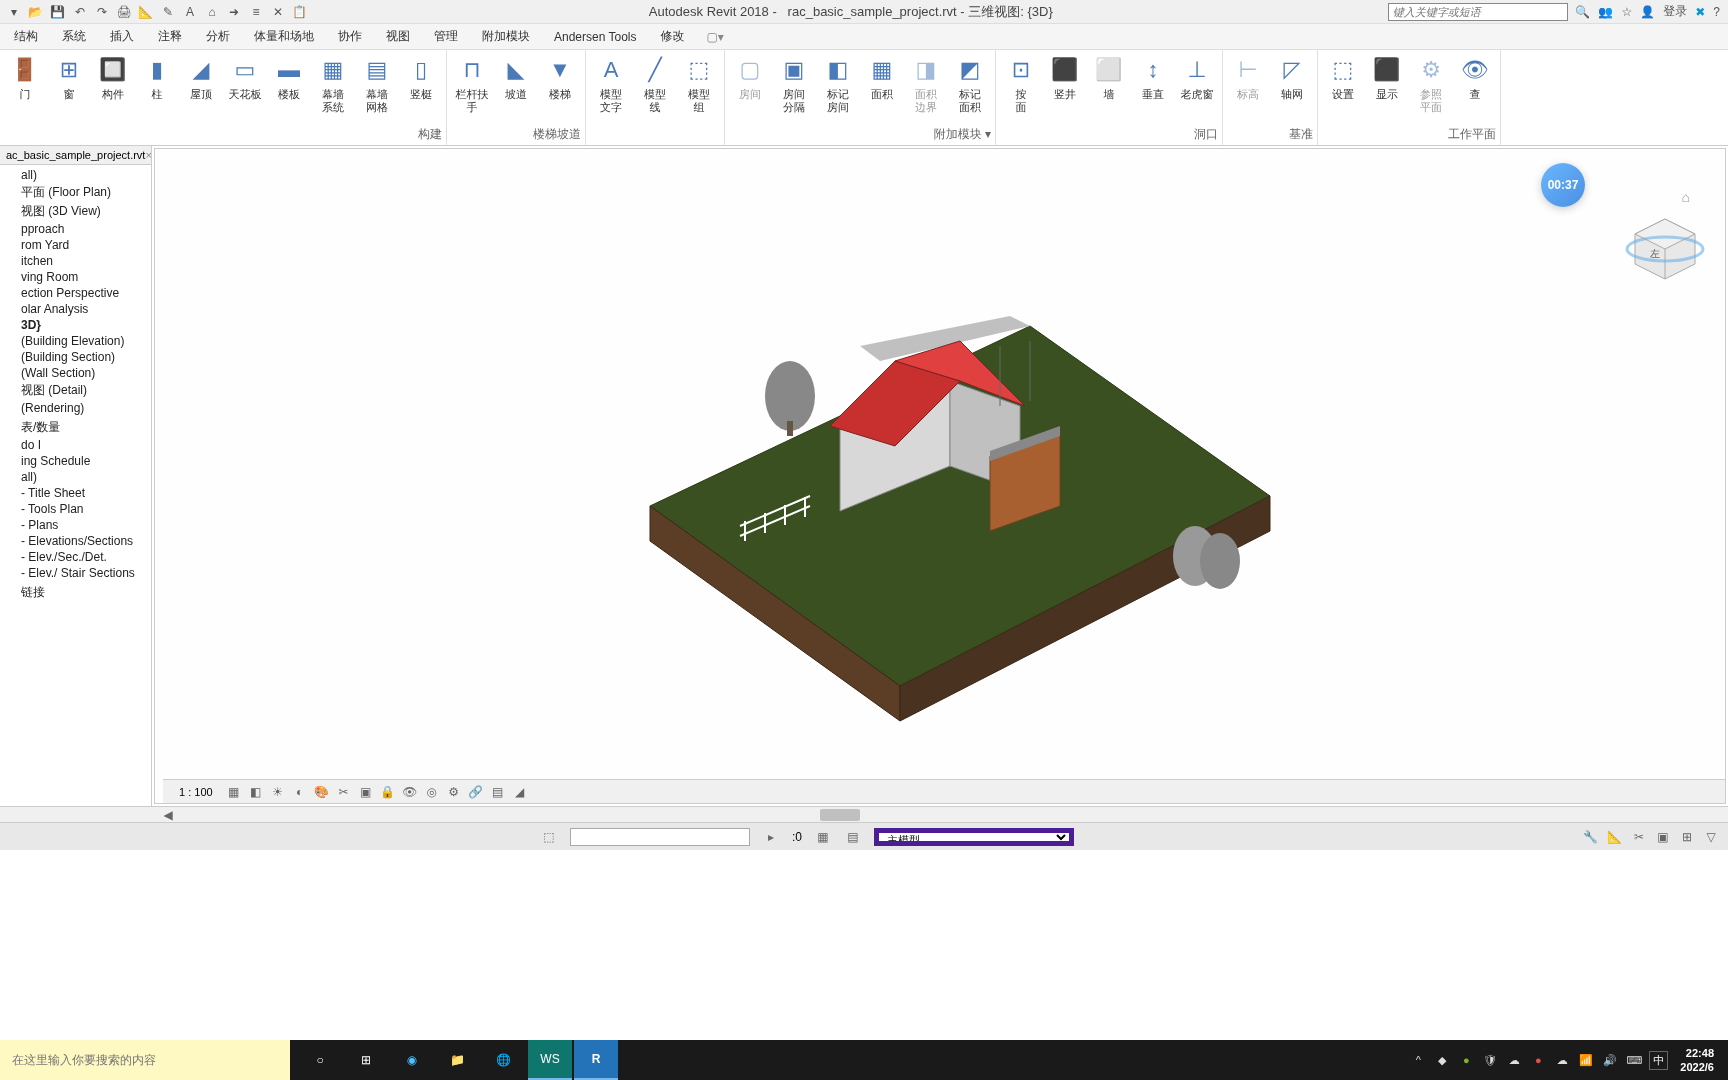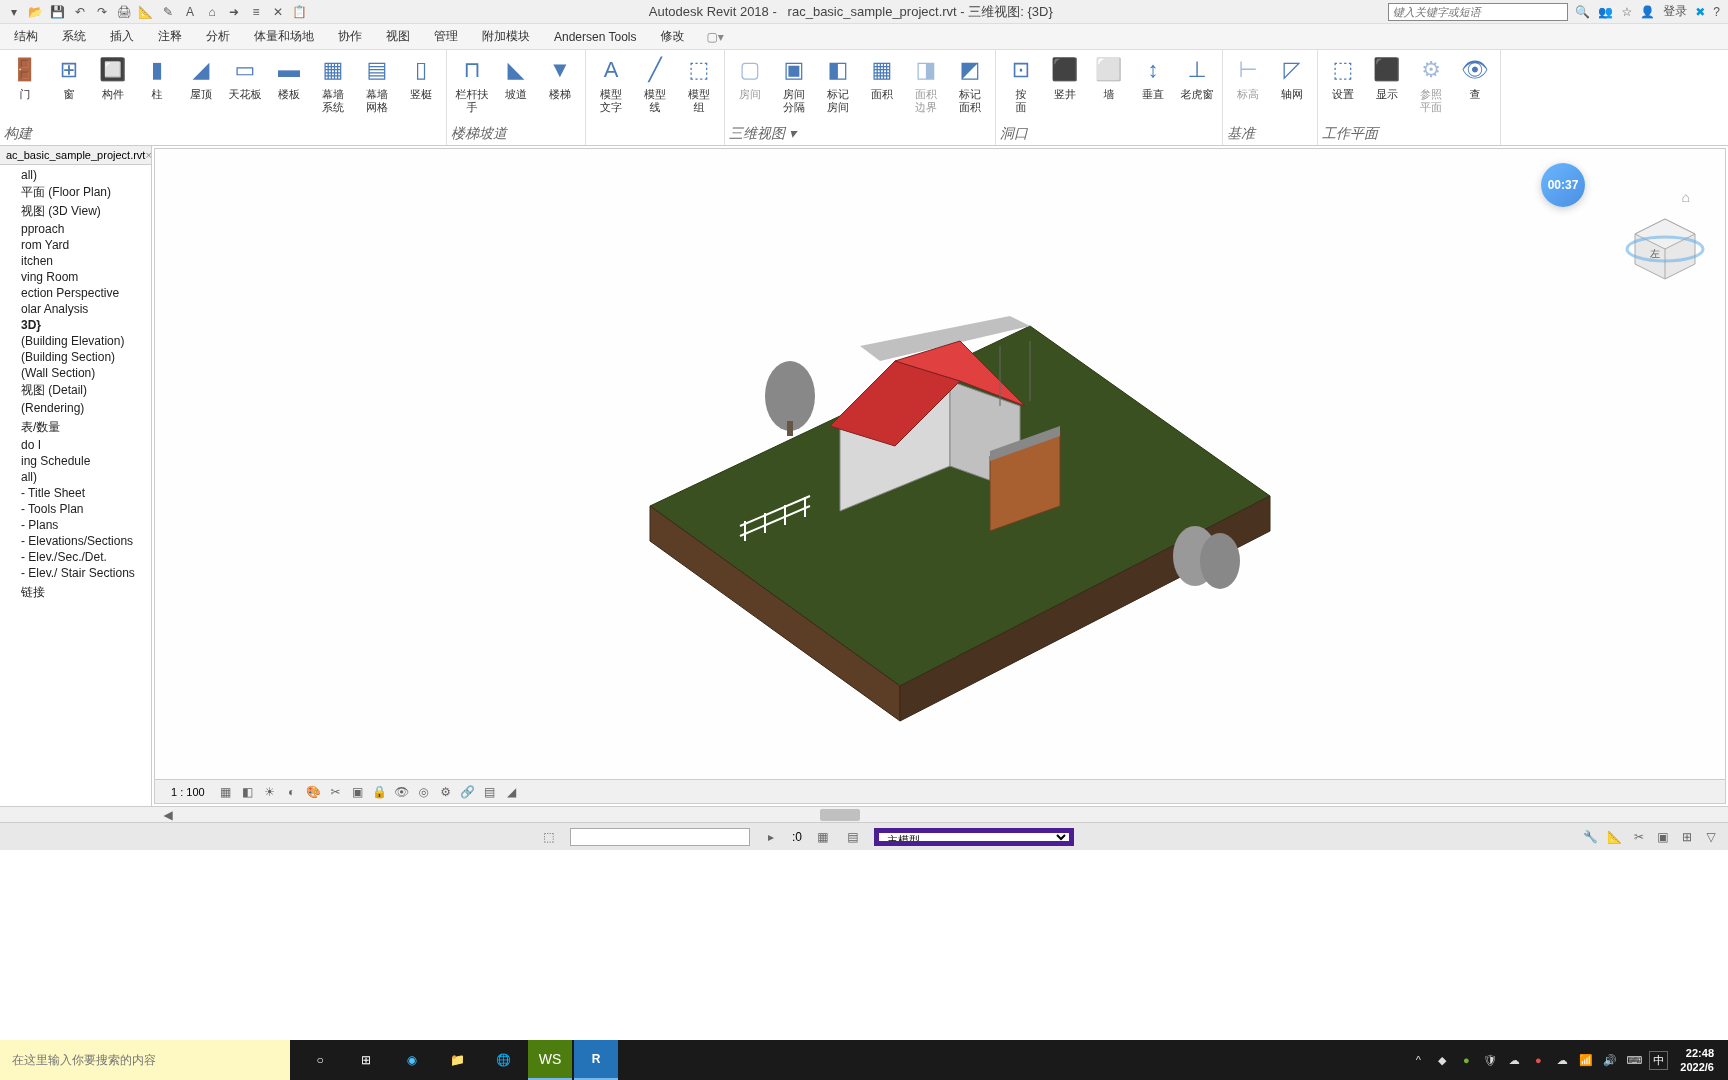--- a/index.html
+++ b/index.html
@@ -16,21 +16,21 @@
 
 
 .menubar { height: 26px; background: #f5f5f5; display: flex; align-items: center; padding: 0 4px; gap: 4px; border-bottom: 1px solid #ddd; }
 .menu-item { padding: 3px 10px; color: #333; cursor: pointer; }
 .menu-icon { margin-left: 8px; color: #888; }
 
 
 .ribbon { height: 96px; background: #fff; display: flex; border-bottom: 1px solid #ccc; }
 .ribbon-group { display: flex; flex-direction: column; border-right: 1px solid #e0e0e0; padding: 2px 4px 0; }
 .ribbon-group-items { flex: 1; display: flex; align-items: flex-start; gap: 2px; }
-.ribbon-group-label { text-align: left; font-size: 14px; color: #666; padding: 2px 0; font-style: italic; }
+.ribbon-group-label { text-align: right; font-size: 12px; color: #666; padding: 2px 0; }
 .ribbon-btn { display: flex; flex-direction: column; align-items: center; width: 42px; padding: 2px; cursor: pointer; }
 .ribbon-btn.disabled { opacity: 0.5; }
 .ribbon-icon { width: 32px; height: 32px; display: flex; align-items: center; justify-content: center; }
 .ribbon-label { font-size: 11px; color: #333; text-align: center; line-height: 13px; margin-top: 2px; }
 
 
 .main { display: flex; height: 660px; position: relative; }
 .browser-panel { width: 152px; background: #fff; border-right: 1px solid #ccc; overflow: hidden; }
 .browser-tab { background: #f0f0f0; padding: 3px 6px; font-size: 11px; display: flex; justify-content: space-between; border-bottom: 1px solid #ccc; }
 .browser-close { color: #888; cursor: pointer; }
@@ -41,21 +41,21 @@
 .viewport { flex: 1; background: #fefefe; position: relative; border: 1px solid #ccc; margin: 2px; }
 .viewport-content { width: 100%; height: 100%; display: flex; align-items: center; justify-content: center; position: relative; }
 .house-3d { width: 700px; height: 500px; position: relative; }
 
 .timer-badge { position: absolute; top: 14px; right: 140px; width: 44px; height: 44px; border-radius: 50%; background: linear-gradient(135deg, #6bb6ff, #4a90e2); display: flex; align-items: center; justify-content: center; color: #fff; font-size: 12px; font-weight: bold; box-shadow: 0 2px 8px rgba(0,0,0,0.2); }
 
 .viewcube { position: absolute; top: 60px; right: 20px; width: 80px; height: 80px; }
 .home-icon { position: absolute; top: 40px; right: 35px; color: #999; font-size: 14px; }
 
 
-.view-controls { position: absolute; bottom: 0; left: 0; right: 0; height: 24px; background: #f0f0f0; display: flex; align-items: center; padding: 0 8px; gap: 4px; border-top: 1px solid #ccc; }
+.view-controls { position: absolute; bottom: 0; left: 8px; right: 0; height: 24px; background: #f0f0f0; display: flex; align-items: center; padding: 0 8px; gap: 4px; border-top: 1px solid #ccc; }
 .scale-label { font-size: 11px; padding: 0 8px; }
 .vc-icon { width: 18px; height: 18px; display: flex; align-items: center; justify-content: center; color: #666; cursor: pointer; }
 
 
 .options-bar { height: 28px; background: #e8e8e8; display: flex; align-items: center; padding: 0 8px; gap: 12px; border-top: 1px solid #ccc; }
 .ob-input { height: 18px; border: 1px solid #aaa; padding: 0 4px; font-size: 11px; }
 .ob-select { height: 18px; border: 5px solid #4c1d95; background: #fff; padding: 0 4px; font-size: 11px; }
 .ob-icons-right { margin-left: auto; display: flex; gap: 6px; }
 
 
@@ -227,21 +227,21 @@
         </div>
         <div class="ribbon-btn disabled">
           <div class="ribbon-icon" style="color: rgb(74, 122, 184); font-size: 22px;">◨</div>
           <div class="ribbon-label">面积<br>边界</div>
         </div>
         <div class="ribbon-btn">
           <div class="ribbon-icon" style="color: rgb(74, 122, 184); font-size: 22px;">◩</div>
           <div class="ribbon-label">标记<br>面积</div>
         </div>
       </div>
-      <div class="ribbon-group-label">三维视图 ▾</div>
+      <div class="ribbon-group-label">附加模块 ▾</div>
     </div>
     <div class="ribbon-group">
       <div class="ribbon-group-items">
         <div class="ribbon-btn">
           <div class="ribbon-icon" style="color: rgb(74, 122, 184); font-size: 22px;">⊡</div>
           <div class="ribbon-label">按<br>面</div>
         </div>
         <div class="ribbon-btn">
           <div class="ribbon-icon" style="color: rgb(74, 122, 184); font-size: 22px;">⬛</div>
           <div class="ribbon-label">竖井</div>
@@ -434,21 +434,21 @@
 </div>
 
 <div class="taskbar">
   <input class="taskbar-search" placeholder="在这里输入你要搜索的内容" style="">
   <div class="taskbar-icons">
     <div class="taskbar-icon">○</div>
     <div class="taskbar-icon">⊞</div>
     <div class="taskbar-icon" style="color:#4cc2ff">◉</div>
     <div class="taskbar-icon" style="color:#ffd86b">📁</div>
     <div class="taskbar-icon">🌐</div>
-    <div class="taskbar-icon active" style="background:#4d7c0f;font-size:14px">WS</div>
+    <div class="taskbar-icon active" style="background:#0f766e;font-size:12px">WS</div>
     <div class="taskbar-icon active" style="background:#2472b8;font-weight:bold">R</div>
   </div>
   <div class="taskbar-right">
     <span class="tray-icon">^</span>
     <span class="tray-icon">◆</span>
     <span class="tray-icon" style="color:#7bb32e">●</span>
     <span class="tray-icon">🛡</span>
     <span class="tray-icon">☁</span>
     <span class="tray-icon" style="color:#e05050">●</span>
     <span class="tray-icon">☁</span>

